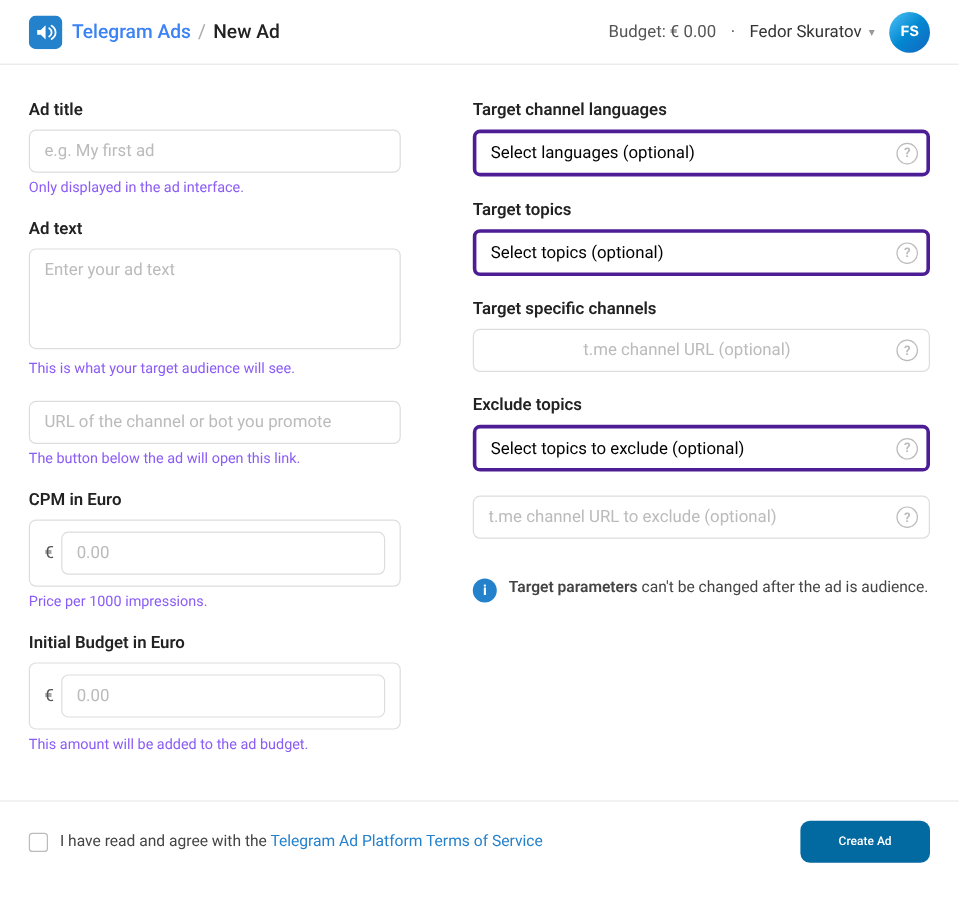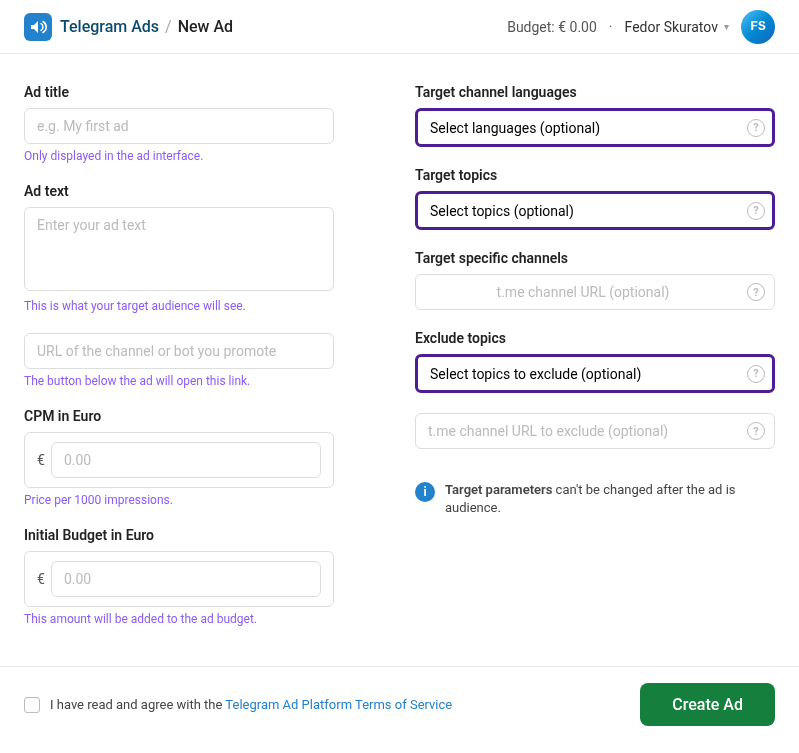--- a/index.html
+++ b/index.html
@@ -30,21 +30,21 @@
       width: 28px;
       height: 28px;
     }
     .breadcrumb {
       display: flex;
       align-items: center;
       gap: 6px;
       font-size: 16px;
     }
     .breadcrumb-link {
-      color: #0c4a6e;
+      color: #3b82f6;
       font-weight: 500;
       text-decoration: none;
     }
     .breadcrumb-sep {
       color: #aaa;
     }
     .breadcrumb-current {
       color: #222;
       font-weight: 500;
     }
@@ -83,21 +83,21 @@
       font-size: 13px;
       font-weight: bold;
       overflow: hidden;
       font-family: Liberation Mono, monospace;
     }
 
     
     .main {
       display: flex;
       padding: 30px 24px 20px 24px;
-      gap: 81px;
+      gap: 60px;
     }
 
     
     .left-col {
       flex: 0 0 310px;
       display: flex;
       flex-direction: column;
       gap: 0;
     }
 
@@ -263,26 +263,26 @@
     }
     .checkbox-label {
       font-size: 13px;
       color: #444;
     }
     .tos-link {
       color: #2481cc;
       text-decoration: none;
     }
     .create-btn {
-      background: #15803d;
+      background: #0369a1;
       color: white;
       border: none;
       border-radius: 8px;
       padding: 12px 32px;
-      font-size: 16px;
+      font-size: 10px;
       font-weight: 500;
       cursor: pointer;
       font-family: inherit;
     }
   </style>
 </head>
 <body>
 
 <div class="header">
   <div class="header-left">

